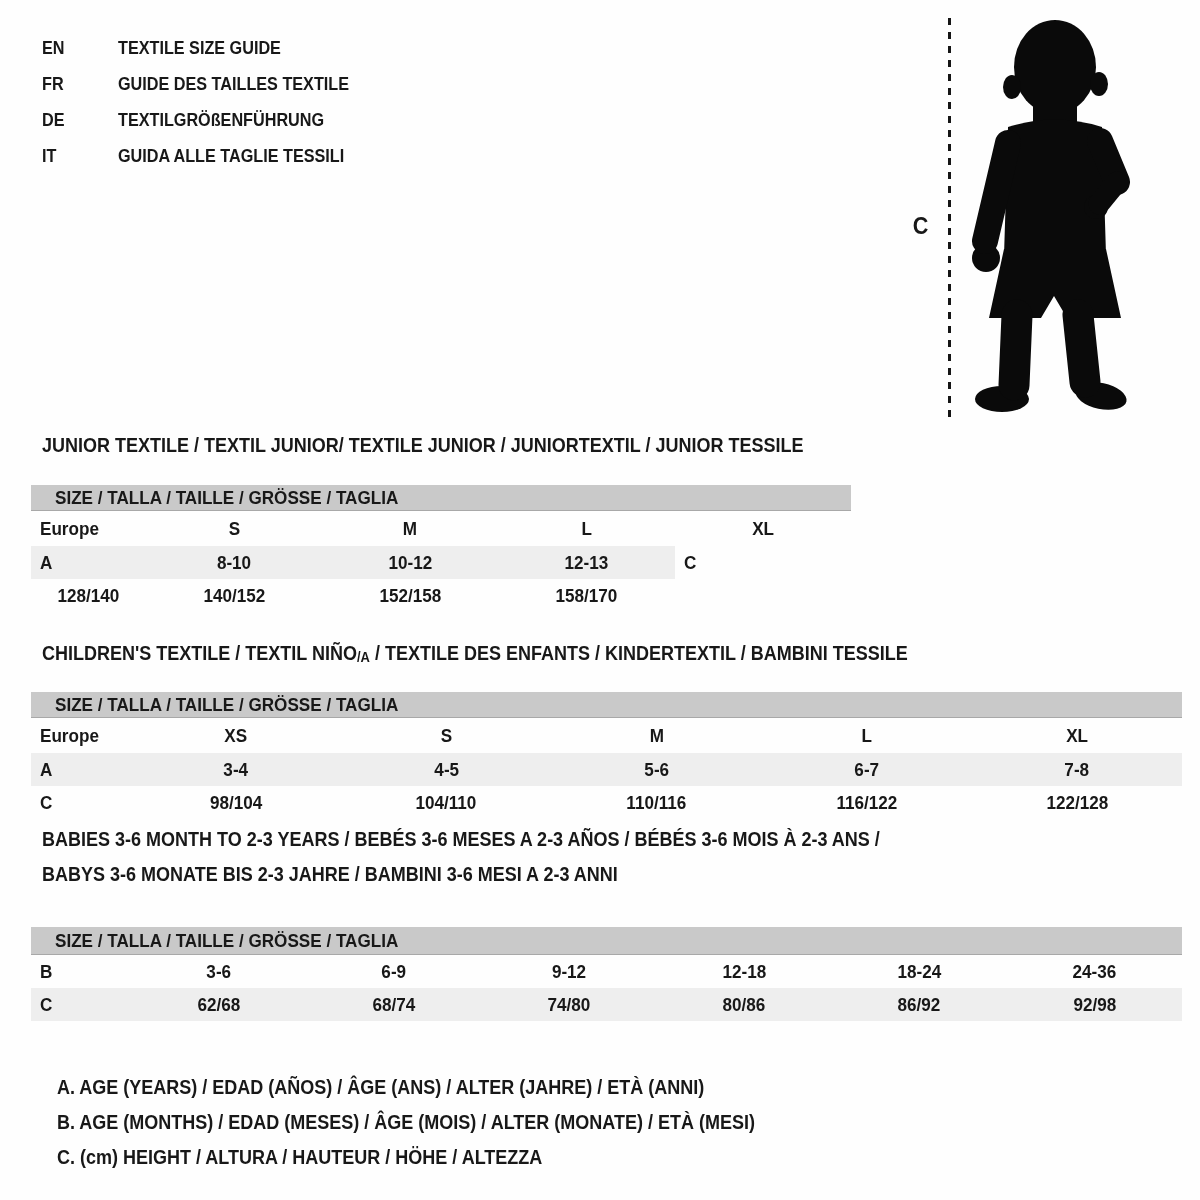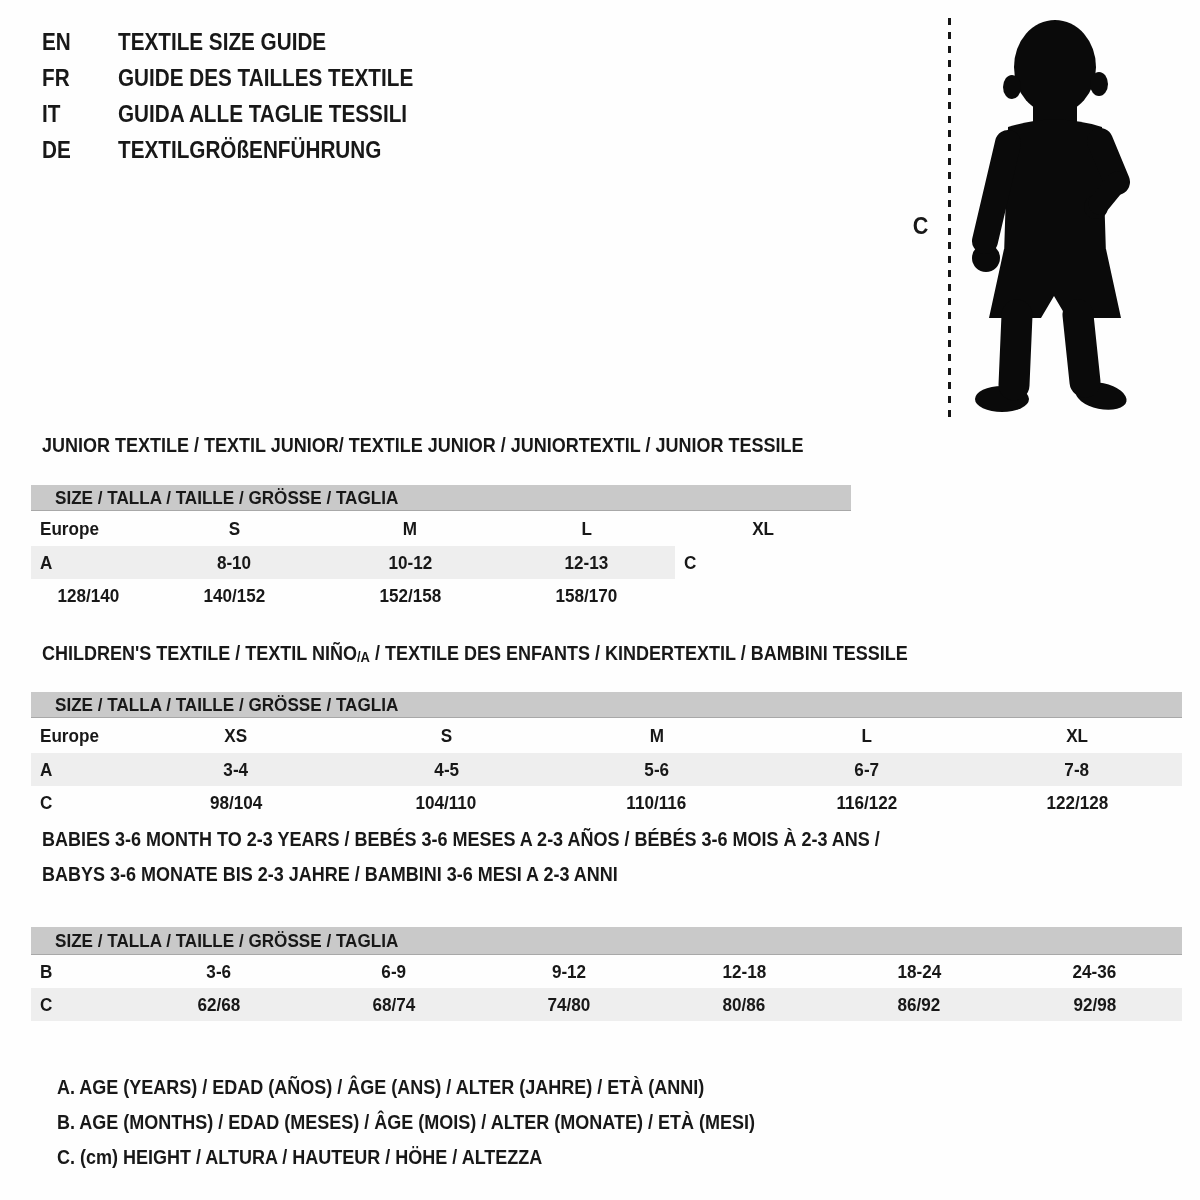--- a/index.html
+++ b/index.html
@@ -15,21 +15,21 @@
     background:#fefefe;
     font-family:"Liberation Sans","DejaVu Sans",sans-serif;
     font-weight:700;
     color:var(--text);
     overflow:hidden;
   }
   .cx,.cxl{display:inline-block;white-space:nowrap;transform:scaleX(.9);}
   .cxl{transform-origin:0 50%;}
 
   
-  .langs{position:absolute;left:42px;top:24px;font-size:23px;}
+  .langs{position:absolute;left:42px;top:30px;font-size:18px;}
   .lang-row{display:flex;height:36px;align-items:center;}
   .lang-code{width:76px;}
 
   
   .dash-line{
     position:absolute;left:948px;top:18px;width:3px;height:400px;
     background:repeating-linear-gradient(to bottom,#151515 0 7px,transparent 7px 14px);
   }
   .fig-c{position:absolute;left:912px;top:212px;font-size:24px;}
   .fig-svg{position:absolute;left:958px;top:15px;}
@@ -67,26 +67,26 @@
 <div class="langs">
   <div class="lang-row">
     <span class="lang-code"><span class="cxl">EN</span></span>
     <span class="cxl">TEXTILE SIZE GUIDE</span>
   </div>
   <div class="lang-row">
     <span class="lang-code"><span class="cxl">FR</span></span>
     <span class="cxl">GUIDE DES TAILLES TEXTILE</span>
   </div>
   <div class="lang-row">
+    <span class="lang-code"><span class="cxl">DE</span></span>
+    <span class="cxl">TEXTILGRÖßENFÜHRUNG</span>
+  </div>
+  <div class="lang-row">
     <span class="lang-code"><span class="cxl">IT</span></span>
     <span class="cxl">GUIDA ALLE TAGLIE TESSILI</span>
-  </div>
-  <div class="lang-row">
-    <span class="lang-code"><span class="cxl">DE</span></span>
-    <span class="cxl">TEXTILGRÖßENFÜHRUNG</span>
   </div>
 </div>
 
 <div class="dash-line"></div>
 <div class="fig-c"><span class="cx">C</span></div>
 <svg class="fig-svg" width="180" height="405" viewBox="0 0 180 405" aria-hidden="true">
   <g class="ink">
     <ellipse cx="97" cy="52" rx="41" ry="47"></ellipse>
     <ellipse cx="54" cy="72" rx="9" ry="12"></ellipse>
     <ellipse cx="141" cy="69" rx="9" ry="12"></ellipse>

